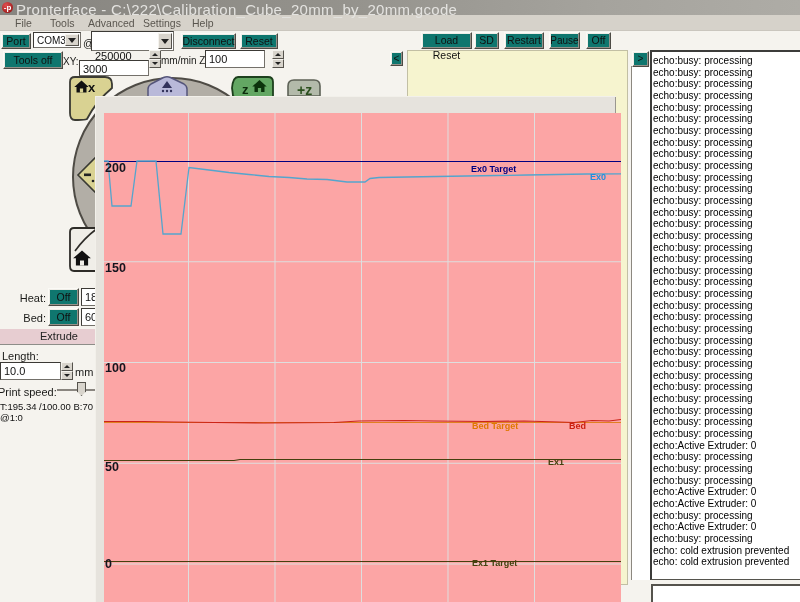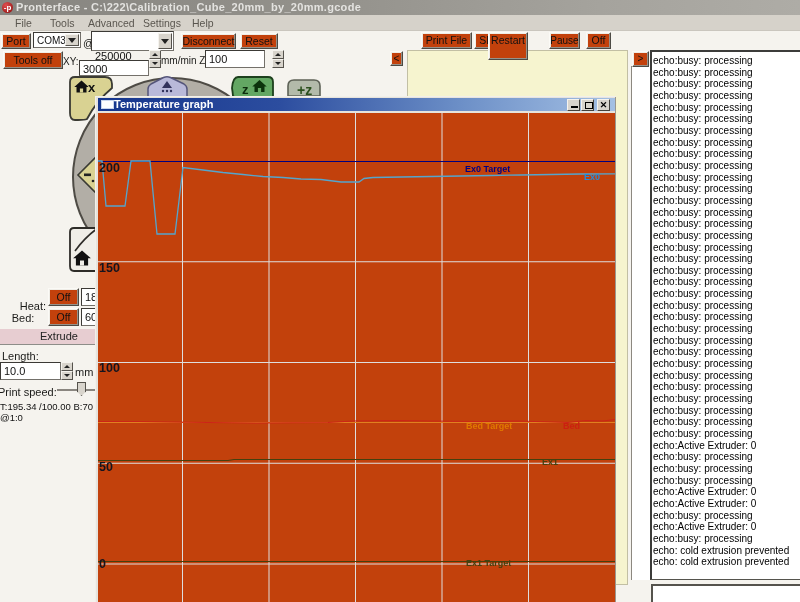--- a/index.html
+++ b/index.html
@@ -1,37 +1,37 @@
 <!DOCTYPE html>
 <html><head><meta charset="utf-8"><style>
 *{margin:0;padding:0;box-sizing:border-box}
 html,body{width:800px;height:602px;overflow:hidden}
 body{position:relative;font-family:"Liberation Sans",sans-serif;background:#f5f3ee}
 .abs{position:absolute}
 .titlebar{left:0;top:0;width:800px;height:15px;background:linear-gradient(90deg,#878580 0%,#93918b 40%,#a5a39d 75%,#aeaca6 100%);z-index:3}
 .ticon{z-index:4;left:2px;top:2px;width:11px;height:11px;border-radius:50%;background:radial-gradient(circle at 35% 30%,#e05050,#8c0c0c);color:#fff;font-size:8px;font-weight:bold;text-align:center;line-height:11px}
-.ttext{z-index:4;left:16px;top:1px;font-size:11px;font-weight:bold;color:#e4e3e0;letter-spacing:0.3px}
+.ttext{z-index:4;left:16px;top:1px;font-size:15px;font-weight:normal;color:#e4e3e0;letter-spacing:0.3px}
 .menubar{left:0;top:15px;width:800px;height:16px;background:#d6d2ca;z-index:3;border-bottom:1px solid #cac6be}
 .mi{position:absolute;z-index:4;top:17px;font-size:10.5px;color:#5a564f}
-.btn{position:absolute;background:#c2410c;border:1px solid;border-color:#fbfaf6 #4c4a44 #4c4a44 #fbfaf6;box-shadow:inset -1px -1px 0 #96928a,inset 1px 1px 0 #efede7;font-size:10.5px;color:#111;text-align:center;z-index:3}
+.btn{position:absolute;background:#0f766e;border:1px solid;border-color:#fbfaf6 #4c4a44 #4c4a44 #fbfaf6;box-shadow:inset -1px -1px 0 #96928a,inset 1px 1px 0 #efede7;font-size:10.5px;color:#111;text-align:center;z-index:3}
 .inp{position:absolute;background:#fff;border:1px solid;border-color:#3c3a36 #73706a #73706a #3c3a36;font-size:11px;color:#111;padding:2px 0 0 3px;z-index:3}
 .lbl{position:absolute;font-size:11px;color:#1a1a18;z-index:3}
 .dd{position:absolute;right:1px;top:1px;bottom:1px;width:14px;background:#d8d4cc;border:1px solid;border-color:#f5f3ee #55524c #55524c #f5f3ee}
 .arrdn{position:absolute;left:50%;top:50%;margin:-2px 0 0 -4px;width:0;height:0;border:4px solid transparent;border-top:5px solid #222;border-bottom:none}
 .arrup{position:absolute;left:50%;top:50%;margin:-2px 0 0 -3px;width:0;height:0;border:3px solid transparent;border-bottom:3px solid #222;border-top:none}
 .arrdn2{position:absolute;left:50%;top:50%;margin:-2px 0 0 -3px;width:0;height:0;border:3px solid transparent;border-top:3px solid #222;border-bottom:none}
 .spin{position:absolute;width:12px;z-index:3}
 .spin div{position:relative;width:12px;height:50%;background:#d8d4cc;border:1px solid;border-color:#f5f3ee #55524c #55524c #f5f3ee}
 .yellow{left:407px;top:50px;width:221px;height:535px;background:#f6f4cf;border:1px solid #c2bfa4;z-index:1}
 .win{left:95px;top:96px;width:521px;height:506px;background:#e6e3dd;border-left:1px solid #f2f0ea;border-top:1px solid #f2f0ea;box-shadow:inset -1px 0 0 #9a978f;z-index:5}
 .wtitle{position:absolute;left:2px;top:1px;width:517px;height:13px;background:linear-gradient(90deg,#15358c 0%,#2c4d9f 35%,#6c8fc7 70%,#a4c0e4 100%)}
 .wicon{position:absolute;left:3px;top:2px;width:13px;height:9px;background:#fdfdff;border:1px solid #c8d4ec}
 .wtext{position:absolute;left:16px;top:0px;font-size:11px;font-weight:bold;color:#fff}
 .wbtn{position:absolute;top:1px;width:13px;height:12px;background:#d8d4cc;border:1px solid;border-color:#f5f3ee #44423c #44423c #f5f3ee;color:#000;font-size:9px;font-weight:bold;text-align:center;line-height:10px}
-.plot{position:absolute;left:2px;top:16px;width:517px;height:490px;background:#c2410c}
+.plot{position:absolute;left:8px;top:16px;width:517px;height:490px;background:#fca5a5}
 .logpane{left:650px;top:50px;width:150px;height:530px;background:#fff;border-top:2px solid #3c3c3a;border-left:2px solid #3c3c3a;border-bottom:1px solid #55534d;z-index:6;overflow:hidden}
 .logtxt{position:absolute;left:1px;top:3px;font-size:10px;line-height:11.65px;color:#000;white-space:pre}
 .wstrip{left:631px;top:66px;width:19px;height:514px;background:#fff;border-left:1px solid #8c8880;z-index:6}
 .sendbox{left:651px;top:584px;width:149px;height:18px;background:#fff;border-top:2px solid #55534d;border-left:2px solid #55534d;z-index:6}
 .gt{left:632px;top:51px;width:17px;height:16px;z-index:7;font-size:10px;line-height:13px}
 .pinkbar{left:0;top:329px;width:118px;height:16px;background:#e7cdd1;border-bottom:1px solid #8d8d88;z-index:3;text-align:center;font-size:11px;color:#222;padding-top:1px}
 .status{position:absolute;font-size:9.5px;color:#111;z-index:3;white-space:nowrap}
 </style></head>
 <body>
 
@@ -92,23 +92,23 @@
 <div class="btn" style="left:1px;top:33px;width:30px;height:16px;line-height:14px">Port</div>
 <div class="inp" style="left:33px;top:32px;width:48px;height:16px;padding-top:2px;font-size:10px">COM3<span class="dd">
       <span class="arrdn" style="margin-top:-2px"></span>
     </span></div>
 <div class="lbl" style="left:83px;top:37px">@</div>
 <div class="inp" style="left:91px;top:31px;width:83px;height:16px;padding-top:18px">250000<span class="dd">
       <span class="arrdn" style="margin-top:-2px"></span>
     </span></div>
 <div class="btn" style="left:181px;top:33px;width:55px;height:16px;line-height:14px">Disconnect</div>
 <div class="btn" style="left:240px;top:33px;width:38px;height:16px;line-height:14px">Reset</div>
-<div class="btn" style="left:421px;top:32px;width:51px;height:17px;line-height:15px">Print File</div>
+<div class="btn" style="left:421px;top:32px;width:51px;height:17px;line-height:15px">Load Reset</div>
 <div class="btn" style="left:474px;top:32px;width:25px;height:17px;line-height:15px">SD</div>
-<div class="btn" style="left:488px;top:32px;width:40px;height:28px;line-height:15px">Restart</div>
+<div class="btn" style="left:504px;top:32px;width:40px;height:17px;line-height:15px">Restart</div>
 <div class="btn" style="left:549px;top:32px;width:31px;height:17px;line-height:15px;font-size:10px">Pause</div>
 <div class="btn" style="left:586px;top:32px;width:25px;height:17px;line-height:15px">Off</div>
 
 <div class="btn" style="left:3px;top:51px;width:60px;height:18px;line-height:16px">Tools off</div>
 <div class="lbl" style="left:63px;top:56px;font-size:10px">XY:</div>
 <div class="inp" style="left:79px;top:60px;width:70px;height:16px">3000</div>
 <div class="spin" style="left:149px;top:50px;height:18px">
     <div>
       <span class="arrup"></span>
     </div>
@@ -121,24 +121,24 @@
 <div class="spin" style="left:272px;top:50px;height:18px">
     <div>
       <span class="arrup"></span>
     </div>
     <div>
       <span class="arrdn2"></span>
     </div>
   </div>
 <div class="btn" style="left:390px;top:51px;width:13px;height:15px;line-height:13px;font-size:10px">&lt;</div>
 
-<div class="lbl" style="left:0;top:300px;width:46px;text-align:right">Heat:</div>
+<div class="lbl" style="left:0;top:292px;width:46px;text-align:right">Heat:</div>
 <div class="btn" style="left:48px;top:288px;width:31px;height:18px;line-height:16px">Off</div>
 <div class="inp" style="left:81px;top:288px;width:30px;height:18px">18</div>
-<div class="lbl" style="left:0;top:312px;width:46px;text-align:center">Bed:</div>
+<div class="lbl" style="left:0;top:312px;width:46px;text-align:right">Bed:</div>
 <div class="btn" style="left:48px;top:308px;width:31px;height:18px;line-height:16px">Off</div>
 <div class="inp" style="left:81px;top:308px;width:30px;height:18px">60</div>
 <div class="pinkbar abs">Extrude</div>
 <div class="lbl" style="left:2px;top:350px">Length:</div>
 <div class="inp" style="left:0;top:362px;width:61px;height:18px">10.0</div>
 <div class="spin" style="left:61px;top:362px;height:18px">
     <div>
       <span class="arrup"></span>
     </div>
     <div>
@@ -146,31 +146,20 @@
     </div>
   </div>
 <div class="lbl" style="left:75px;top:366px">mm</div>
 <div class="lbl" style="left:-2px;top:386px">Print speed:</div>
 <div class="abs" style="left:57px;top:389px;width:38px;height:2px;background:#8a8680;z-index:3"></div>
 <div class="abs" style="left:77px;top:382px;width:9px;height:14px;background:#d8d4cc;border:1px solid #55524c;clip-path:polygon(0 0,100% 0,100% 68%,50% 100%,0 68%);z-index:3"></div>
 <div class="status" style="left:0;top:401px">T:195.34 /100.00 B:70</div>
 <div class="status" style="left:0;top:412px">@1:0</div>
 
 <div class="win abs">
-  <div class="wtitle">
-    <div class="wicon"></div>
-    <div class="wtext">Temperature graph</div>
-    <div class="wbtn" style="right:35px">
-        <span style="position:absolute;left:3px;bottom:2px;width:7px;height:2px;background:#000"></span>
-      </div>
-    <div class="wbtn" style="right:21px">
-        <span style="position:absolute;left:2.5px;top:2px;width:8px;height:7px;border:1.6px solid #000"></span>
-      </div>
-    <div class="wbtn" style="right:5px">✕</div>
-  </div>
   <div class="plot"><svg width="517" height="490" viewBox="0 0 517 490">
 <g stroke="#dedede" stroke-width="1">
 <line x1="84.5" y1="0" x2="84.5" y2="490"></line>
 <line x1="171" y1="0" x2="171" y2="490"></line>
 <line x1="257.5" y1="0" x2="257.5" y2="490"></line>
 <line x1="344" y1="0" x2="344" y2="490"></line>
 <line x1="430.5" y1="0" x2="430.5" y2="490"></line>
 <line x1="0" y1="148.75" x2="517" y2="148.75"></line>
 <line x1="0" y1="249.5" x2="517" y2="249.5"></line>
 <line x1="0" y1="350.25" x2="517" y2="350.25"></line>

